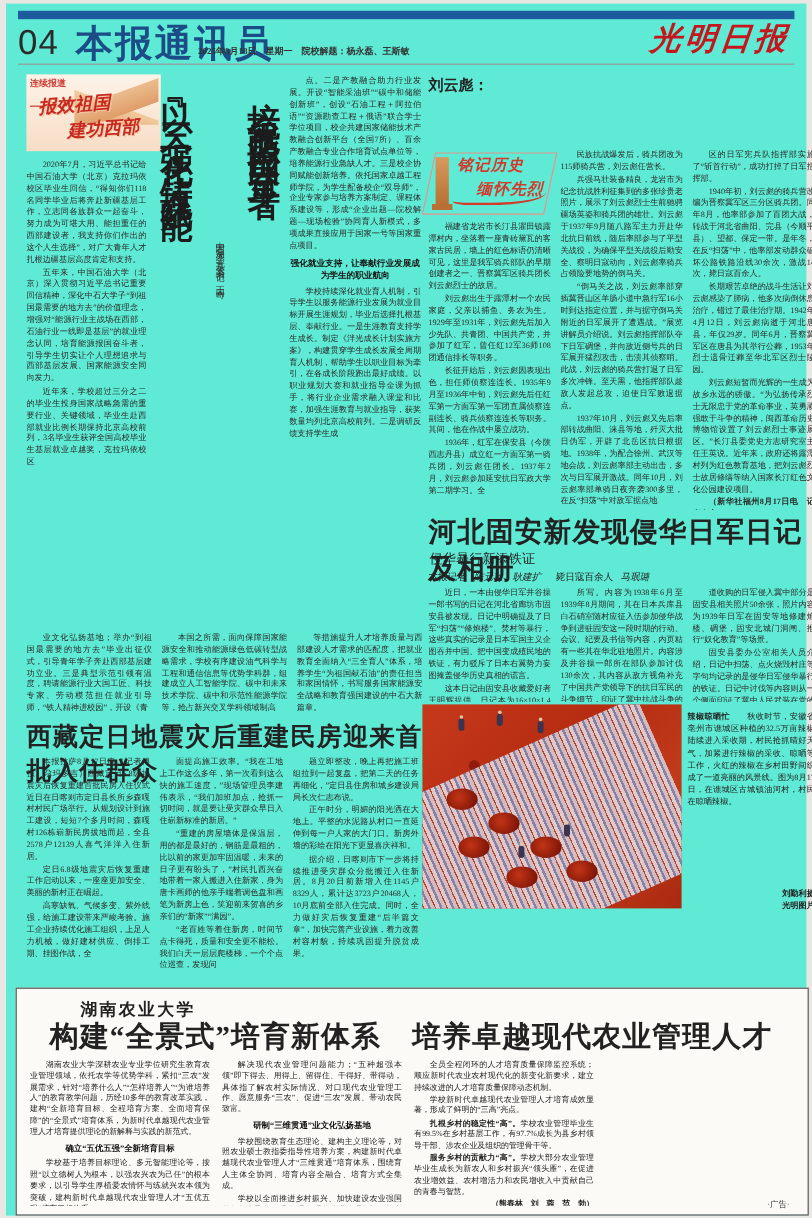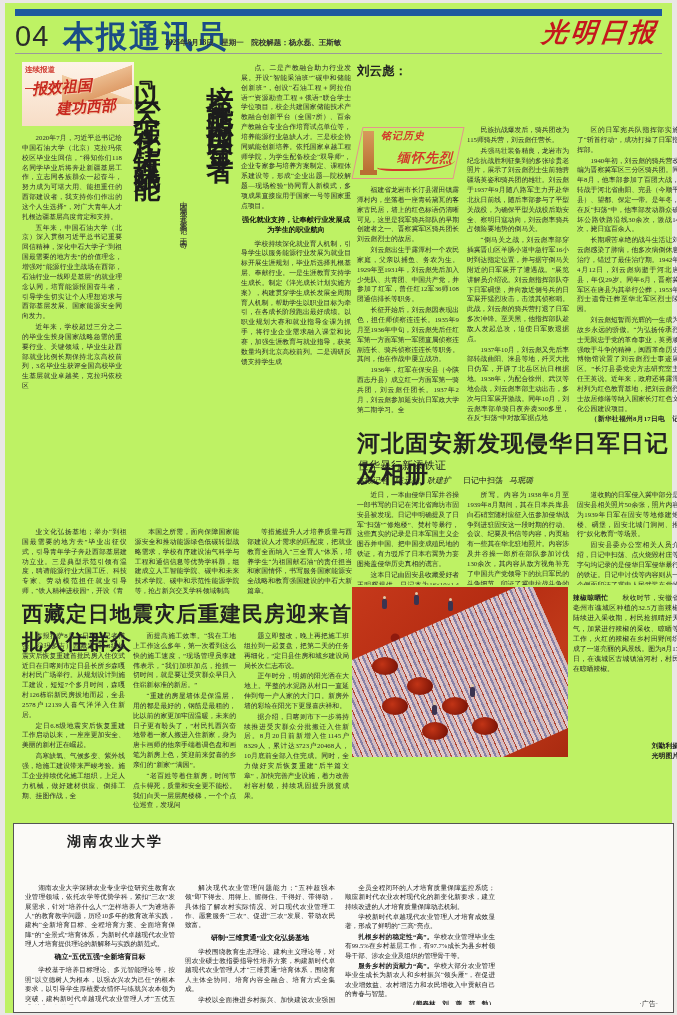--- a/index.html
+++ b/index.html
@@ -1,18 +1,18 @@
 <!DOCTYPE html>
 <html><head>
 <meta charset="utf-8">
 <style>
   html,body{margin:0;padding:0;}
   body{width:677px;height:1015px;background:#e9e7e4;position:relative;
        font-family:"Liberation Serif","DejaVu Serif",serif;color:#222;}
-  .sheet{position:absolute;left:5px;top:3px;width:667px;height:1010px;background:#bef264;}
+  .sheet{position:absolute;left:5px;top:3px;width:667px;height:1010px;background:#5eead4;}
   .abs{position:absolute;}
   
   .topbar{left:10px;top:6px;width:647px;height:7px;background:#1d5a9e;}
   .pgnum{left:10px;top:17px;font-size:29px;color:#2b2b2b;letter-spacing:1px;font-family:"Liberation Sans",sans-serif;}
   .section{left:58px;top:13px;font-size:31px;font-weight:bold;color:#1b4c86;letter-spacing:2px;}
   .dateline{left:160px;top:35px;font-size:7.5px;color:#333;font-weight:bold;}
   .masthead{right:14px;top:12px;font-size:26px;color:#c5161d;font-weight:bold;font-style:italic;
             transform:skewX(-6deg);letter-spacing:3px;}
   .hrule{left:10px;top:50px;width:647px;height:1px;background:#9a9a9a;}
   
@@ -30,21 +30,21 @@
   .banner .l2{position:absolute;left:34px;top:36px;font-size:15px;font-weight:bold;color:#c7281f;font-style:italic;transform:rotate(-4deg);text-shadow:1px 1px 0 #f3c9a6;}
   
   .vwrap{left:126px;top:60px;width:104px;height:462px;display:flex;flex-direction:row;justify-content:space-between;}
   .vtitle{writing-mode:vertical-rl;font-size:27px;font-weight:bold;color:#1c1c1c;letter-spacing:9px;line-height:1.15;}
   .vbyline{writing-mode:vertical-rl;font-size:7.5px;color:#333;padding-top:132px;letter-spacing:2px;line-height:1.6;}
   
   .mlogo{left:352px;top:122px;width:104px;height:56px;}
   .mlogo .monu{position:absolute;left:6px;top:6px;width:11px;height:40px;background:linear-gradient(180deg,#d79a5c,#b96f33);}
   .mlogo .monu:before{content:"";position:absolute;left:-3px;bottom:-4px;width:17px;height:5px;background:#b96f33;}
   .mlogo .swoosh{position:absolute;left:20px;top:28px;width:78px;height:16px;border-bottom:2px solid #d33a2c;border-radius:0 0 60% 20%;}
-  .mlogo .t1{position:absolute;left:24px;top:4px;font-size:10px;font-weight:bold;color:#d33a2c;font-style:italic;letter-spacing:1px;text-align:center;}
+  .mlogo .t1{position:absolute;left:24px;top:4px;font-size:13px;font-weight:bold;color:#d33a2c;font-style:italic;letter-spacing:1px;text-align:center;}
   .mlogo .t2{position:absolute;left:40px;top:24px;font-size:13px;font-weight:bold;color:#d33a2c;font-style:italic;letter-spacing:1px;}
   .mlogo .frame{position:absolute;left:0;top:2px;width:100px;height:50px;border:1px solid #e4948c;transform:skewX(-12deg);}
   
   .cav-kicker{left:352px;top:60px;font-size:12.5px;font-weight:bold;}
   .cav-title{left:352px;top:75px;font-size:26px;font-weight:bold;letter-spacing:2px;}
   .diary-title{left:352px;top:425px;width:325px;text-align:left;font-size:23px;font-weight:bold;letter-spacing:1px;}
   .diary-sub{left:353px;top:455px;font-size:11px;color:#222;}
   .diary-byline{left:352px;top:472px;width:325px;font-size:8px;}
   .diary-byline .names{font-weight:normal;font-style:italic;margin:0 10px 0 4px;text-align:right;}
   .tibet-title{left:17px;top:597px;width:330px;font-size:21px;font-weight:bold;letter-spacing:1px;}
@@ -155,21 +155,21 @@
     <p>长期艰苦卓绝的战斗生活让刘云彪感染了肺病，他多次病倒休息治疗，错过了最佳治疗期。1942年4月12日，刘云彪病逝于河北唐县，年仅29岁。同年6月，晋察冀军区在唐县为其举行公葬，1953年烈士遗骨迁葬至华北军区烈士陵园。</p>
     <p>刘云彪短暂而光辉的一生成为故乡永远的骄傲。“为弘扬传承烈士无限忠于党的革命事业，英勇顽强敢于斗争的精神，闽西革命历史博物馆设置了刘云彪烈士事迹展区。”长汀县委党史方志研究室主任王英说。近年来，政府还将露潭村列为红色教育基地，把刘云彪烈士故居修缮等纳入国家长汀红色文化公园建设项目。</p>
     <p class="endnote">（新华社福州8月17日电　记者秦宏）</p>
   </div>
 
   <div class="abs diary-title">河北固安新发现侵华日军日记及相册</div>
   <div class="abs diary-sub">侵华暴行新添铁证</div>
   <div class="abs diary-byline">
     <span class="lbl">本报记者</span>
     <span class="names">陈元秋　耿建扩</span>
-    <span class="lbl">日记中扫荡</span>
+    <span class="lbl">毙日寇百余人</span>
     <span class="names">马珉璐</span>
   </div>
   <div class="abs col" style="left:352px;top:487px;width:102px;height:95px;">
     <p>近日，一本由侵华日军井谷操一郎书写的日记在河北省廊坊市固安县被发现。日记中明确提及了日军“扫荡”“修炮楼”、焚村等暴行，这些真实的记录是日本军国主义企图吞并中国、把中国变成殖民地的铁证，有力驳斥了日本右翼势力妄图掩盖侵华历史真相的谎言。</p>
     <p>这本日记由固安县收藏爱好者王明辉提供。日记本为16×10×1.4厘米的暗黑色皮质本，日记共183页，约2.6万字，为侵华日军110师团驻川部队校本中队二小队六分队步兵上等兵井谷操一郎</p>
   </div>
   <div class="abs col" style="left:462px;top:487px;width:102px;height:95px;">
     <p>所写。内容为1938年6月至1939年8月期间，其在日本兵库县白石硝室随村应征入伍参加侵华战争到进驻固安这一段时期的行动、会议、纪要及书信等内容，内页粘有一些其在华北驻地照片。内容涉及井谷操一郎所在部队参加讨伐130余次，其内容从敌方视角补充了中国共产党领导下的抗日军民的斗争细节，印证了冀中抗战斗争的艰苦卓绝。</p>
 
   </div>
@@ -213,20 +213,23 @@
     <p>“老百姓等着住新房，时间节点卡得死，质量和安全更不能松。我们白天一层层爬楼梯，一个个点位巡查，发现问</p>
   </div>
   <div class="abs col" style="left:239px;top:628px;width:105px;height:185px;">
     <p>题立即整改，晚上再把施工班组拉到一起复盘，把第二天的任务再细化，”定日县住房和城乡建设局局长次仁志布说。</p>
     <p>正午时分，明媚的阳光洒在大地上。平整的水泥路从村口一直延伸到每一户人家的大门口。新房外墙的彩绘在阳光下更显喜庆祥和。</p>
     <p>据介绍，日喀则市下一步将持续推进受灾群众分批搬迁入住新居。8月20日前新增入住1145户8329人，累计达3723户20468人，10月底前全部入住完成。同时，全力做好灾后恢复重建“后半篇文章”，加快完善产业设施，着力改善村容村貌，持续巩固提升脱贫成果。</p>
   </div>
 
   <div class="abs adbox"></div>
   <div class="abs ad-kicker">湖南农业大学</div>
+  <div class="abs ad-title">
+    <span>构建“全景式”培育新体系</span><span class="gap"></span><span>培养卓越现代农业管理人才</span>
+  </div>
   <div class="abs" style="left:20px;top:880px;width:636px;height:122px;display:flex;gap:10px;">
     <div class="adcol" style="width:150px;height:122px;">
       <p>湖南农业大学深耕农业专业学位研究生教育农业管理领域，依托农学等优势学科，紧扣“三农”发展需求，针对“培养什么人”“怎样培养人”“为谁培养人”的教育教学问题，历经10多年的教育改革实践，建构“全新培育目标、全程培育方案、全面培育保障”的“全景式”培育体系，为新时代卓越现代农业管理人才培育提供理论的新解释与实践的新范式。</p>
       <p class="sub">确立“五优五强”全新培育目标</p>
       <p>学校基于培养目标理论、多元智能理论等，按照“以立德树人为根本，以强农兴农为己任”的根本要求，以引导学生厚植爱农情怀与练就兴农本领为突破，建构新时代卓越现代农业管理人才“五优五强”培育目标体系。</p>
 
     </div>
     <div class="adcol" style="width:150px;height:122px;">
       <p>解决现代农业管理问题能力；“五种超强本领”即下得去、用得上、留得住、干得好、带得动，具体指了解农村实际情况、对口现代农业管理工作、愿意服务“三农”、促进“三农”发展、带动农民致富。</p>
       <p class="sub">研制“三维贯通”业文化弘扬基地</p>

